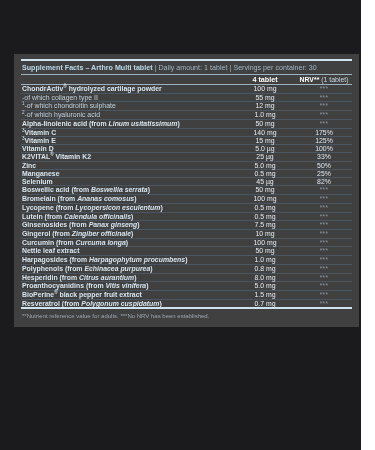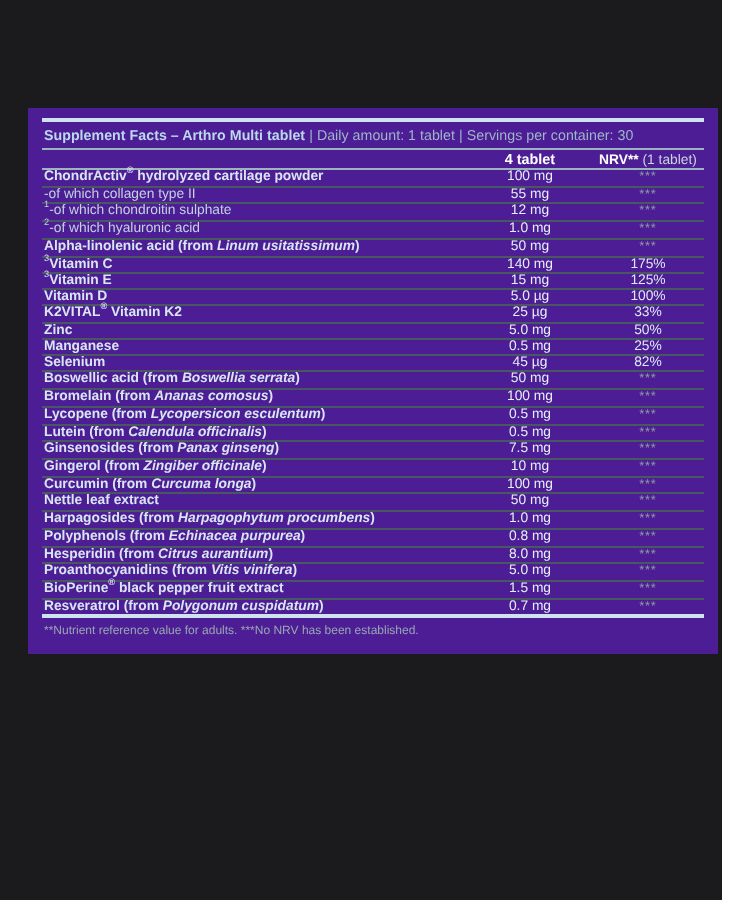--- a/index.html
+++ b/index.html
@@ -30,21 +30,21 @@
     width: 14px;
     height: 450px;
     background: #ffffff;
   }
 
   #panel {
     position: absolute;
     left: 14px;
     top: 54px;
     width: 345px;
-    background: #4c1d95;
+    background: #404040;
     padding: 5px 7px 6px 7px;
     box-sizing: border-box;
   }
 
   .rule-strong {
     height: 2px;
     background: #cfe3ef;
     margin: 0;
   }
   .rule-mid {

